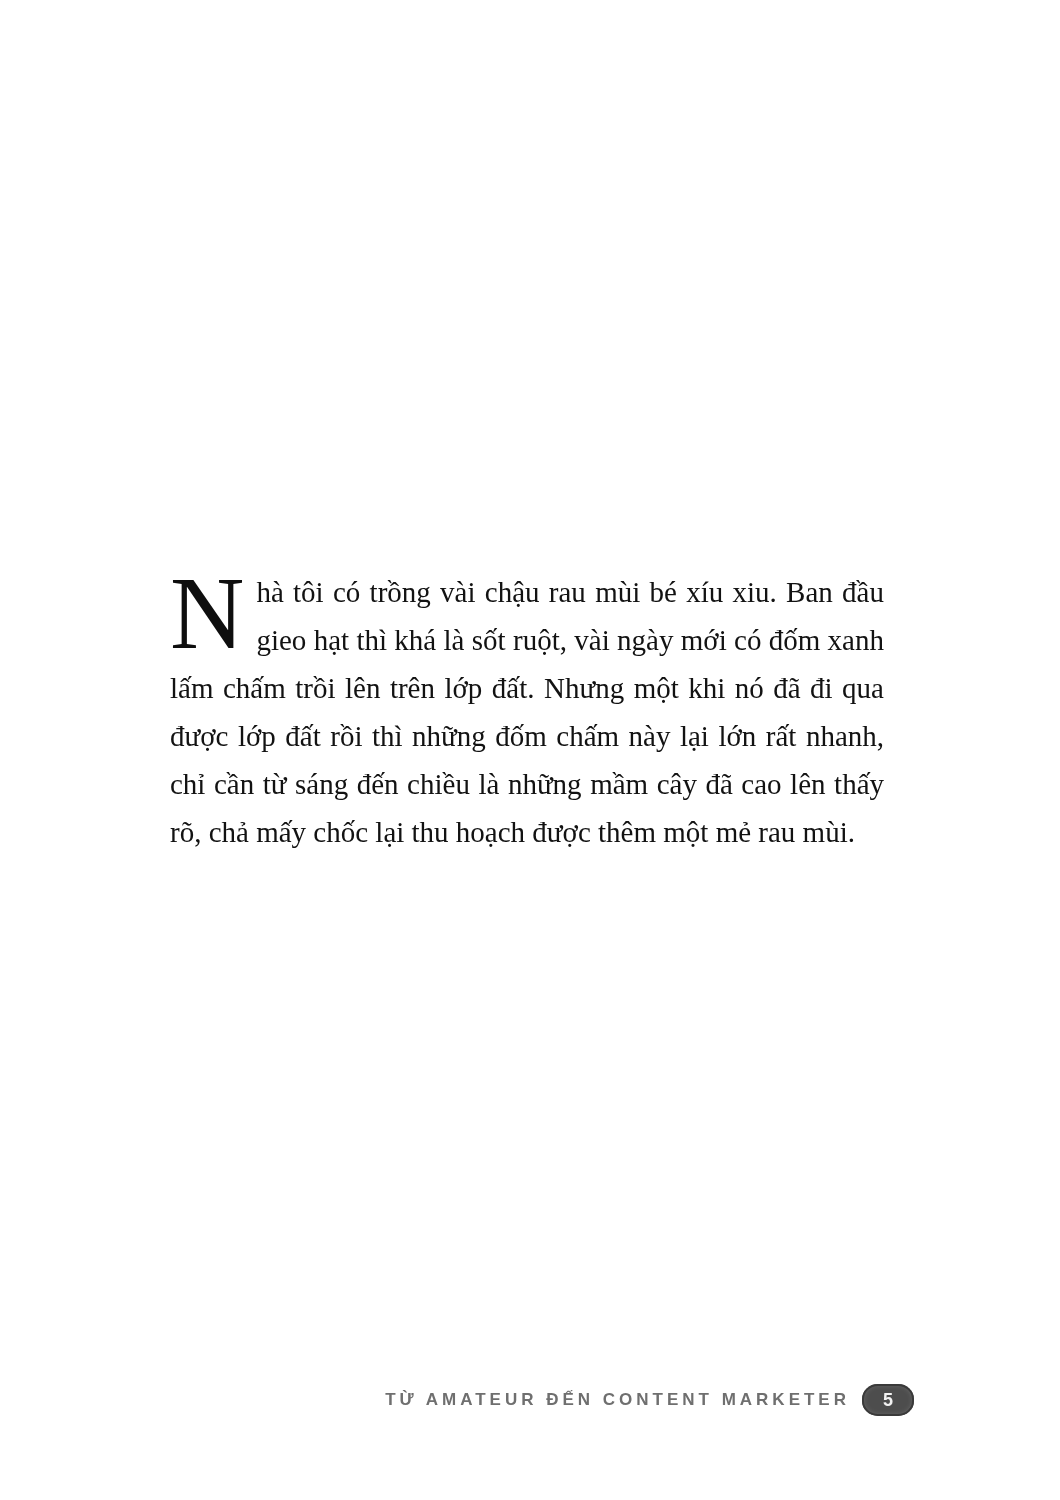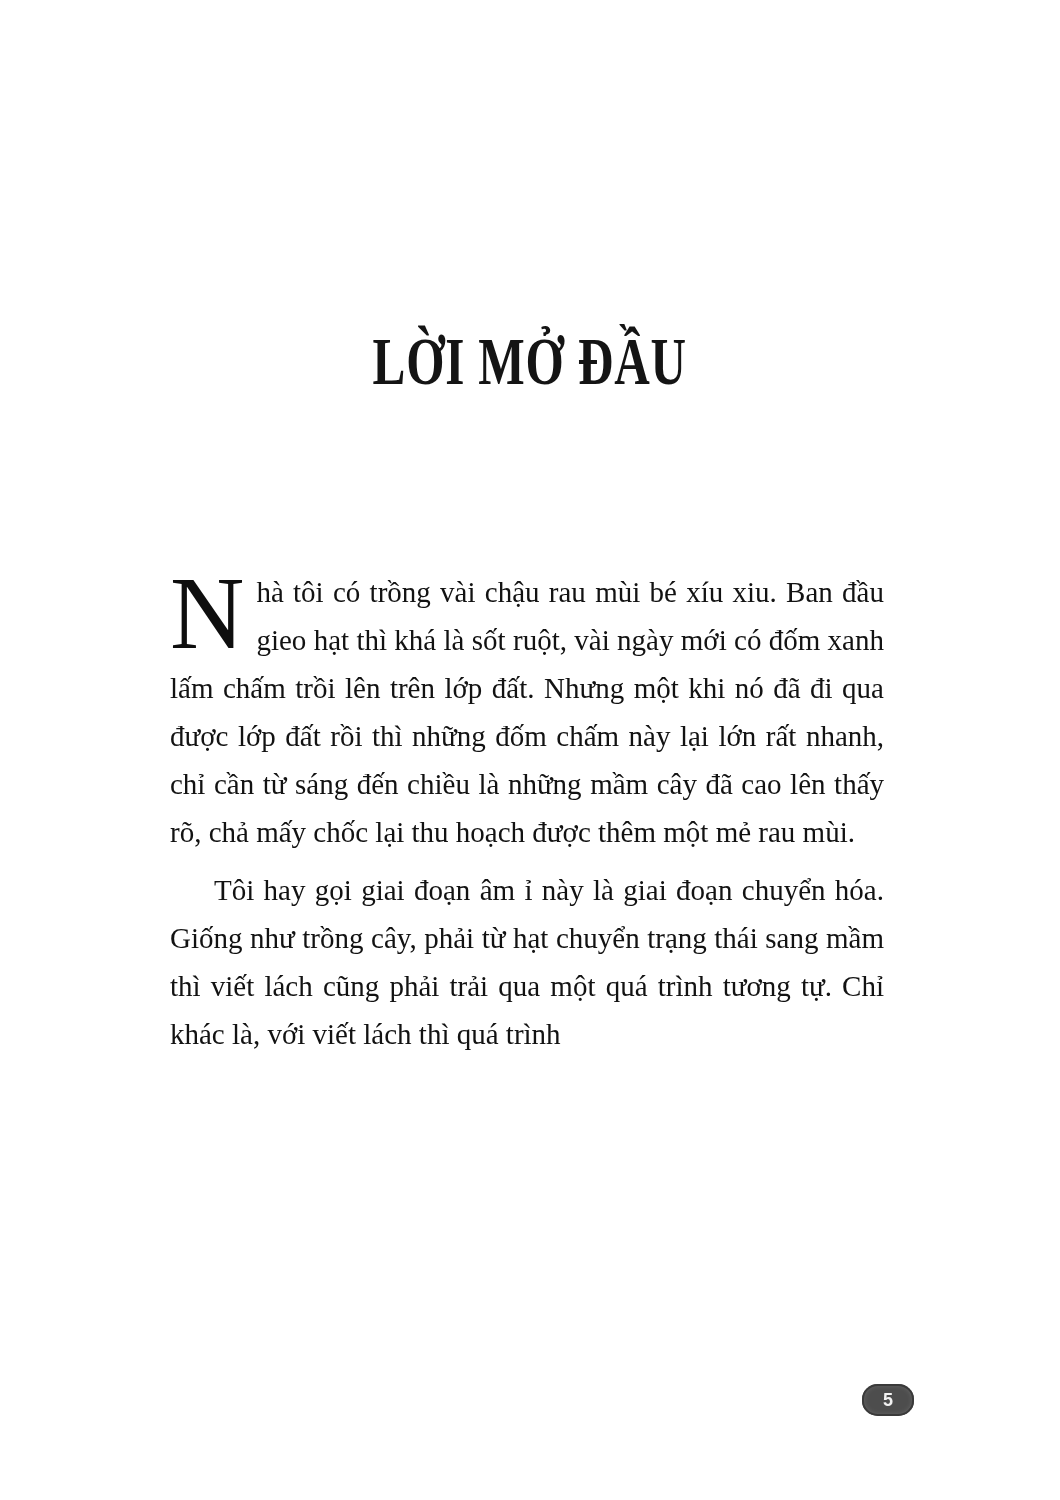--- a/index.html
+++ b/index.html
@@ -88,28 +88,25 @@
     font-size: 18px;
     font-weight: 700;
     color: #f2f2f2;
   }
 </style>
 </head>
 <body>
 
 <div class="page">
 
-  <h1 class="chapter-title">
-    <span class="title-inner">LỜI MỞ ĐẦU</span>
-  </h1>
 
   <div class="content">
     <p class="dropcap">Nhà tôi có trồng vài chậu rau mùi bé xíu xiu. Ban đầu gieo hạt thì khá là sốt ruột, vài ngày mới có đốm xanh lấm chấm trồi lên trên lớp đất. Nhưng một khi nó đã đi qua được lớp đất rồi thì những đốm chấm này lại lớn rất nhanh, chỉ cần từ sáng đến chiều là những mầm cây đã cao lên thấy rõ, chả mấy chốc lại thu hoạch được thêm một mẻ rau mùi.</p>
-    <p>Tôi hay gọi giai đoạn âm ỉ này là giai đoạn chuyển hóa. Giống như trồng cây, phải từ hạt chuyển trạng thái sang mầm thì viết lách cũng phải trải qua một quá trình tương tự. Chỉ khác là, với viết lách thì quá trình</p>
   </div>
 
   <div class="footer">
+    <span class="footer-title">TỪ AMATEUR ĐẾN CONTENT MARKETER</span>
     <span class="page-badge">
       <span>5</span>
     </span>
   </div>
 
 </div>
 
 </body></html>

